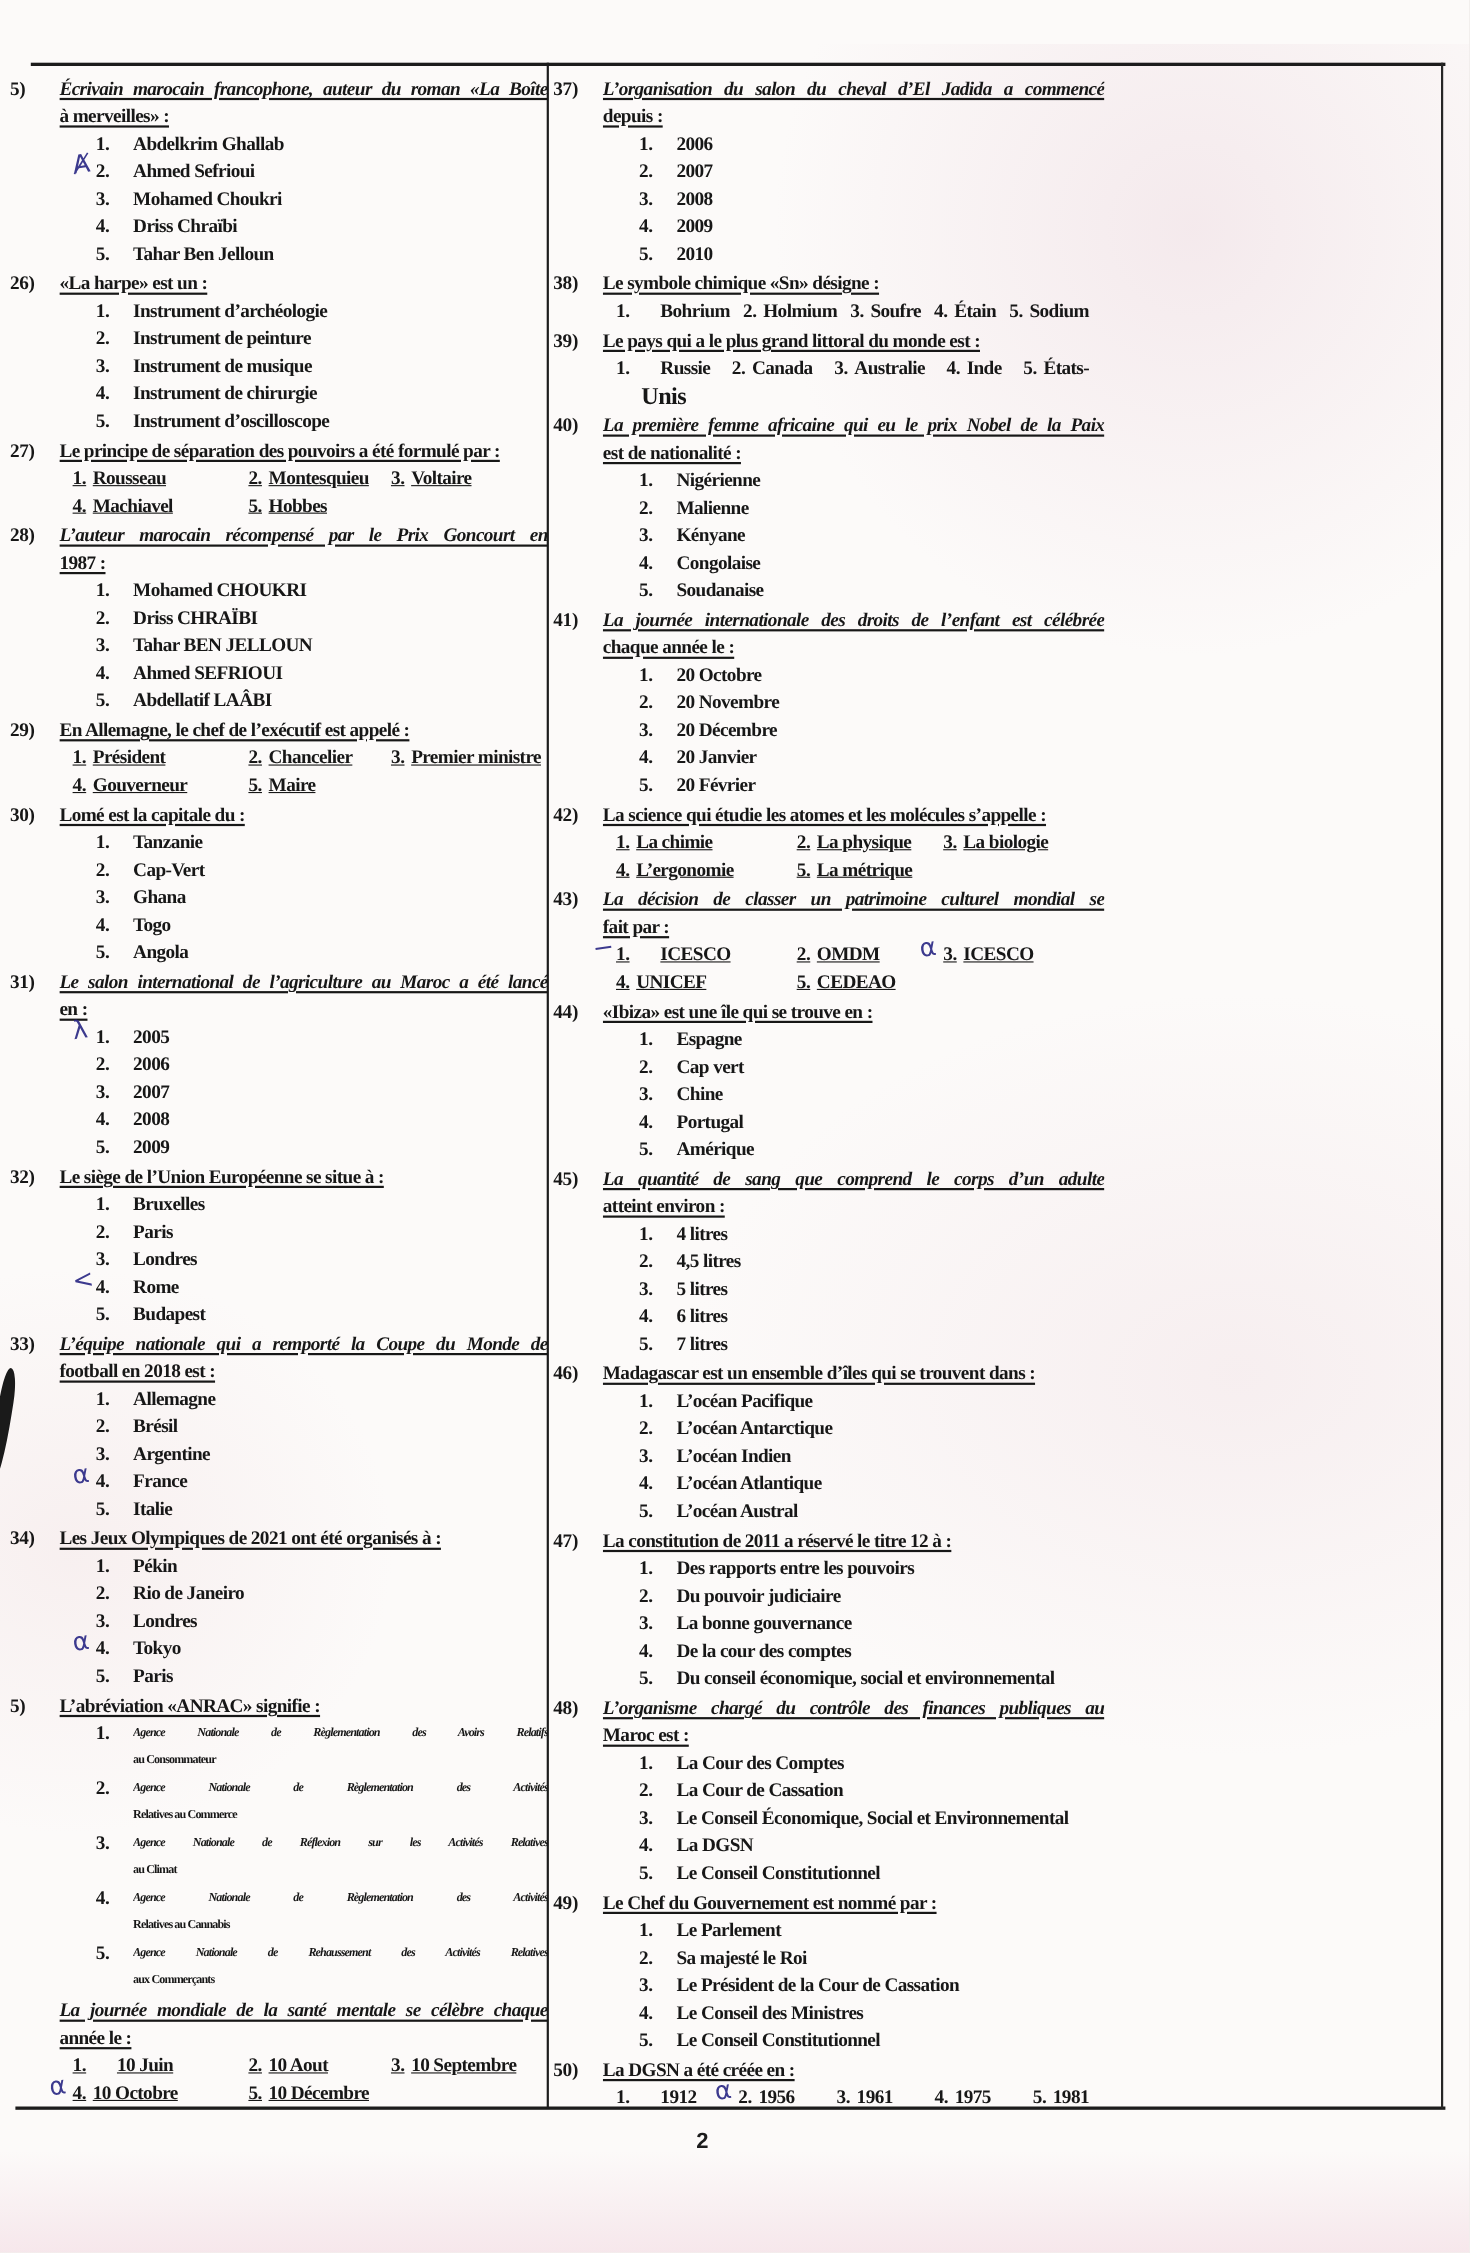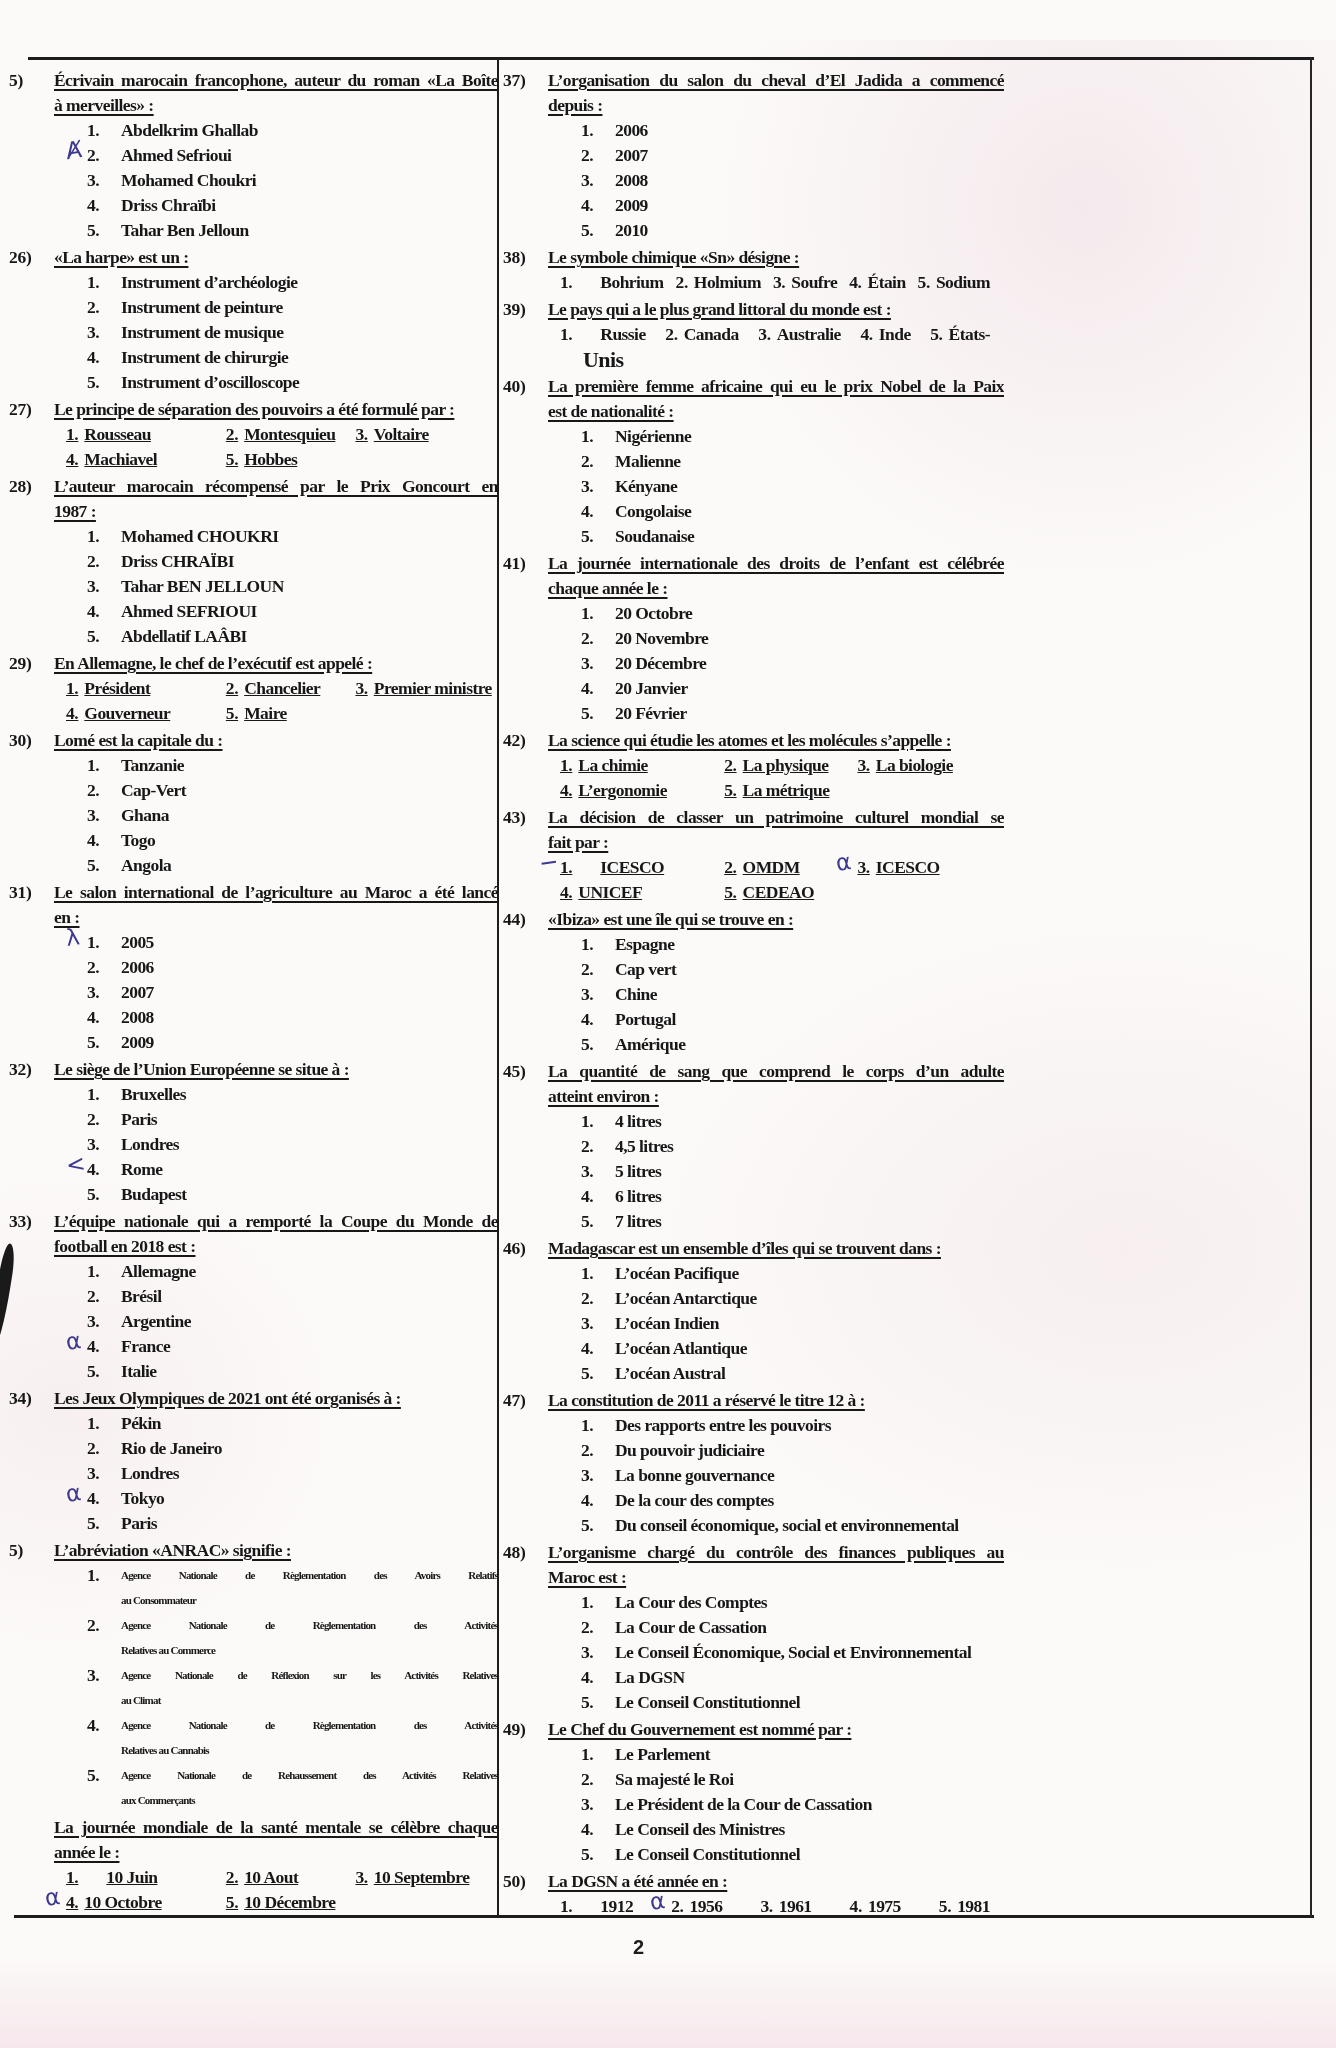--- a/index.html
+++ b/index.html
@@ -22,21 +22,21 @@
   #col-divider{left:497px;top:57px;width:2px;height:1860px;}
   #border-right{left:1310px;top:57px;width:2px;height:1860px;background:#262626;}
 
   .col{position:absolute;top:68px;}
   #col-left{left:8px;width:490px;}
   #col-right{left:502px;width:502px;}
 
   .question{display:grid;grid-template-columns:46px 1fr;margin-bottom:2px;}
   .qnum{font-weight:700;font-size:17.5px;line-height:25px;letter-spacing:-.3px;padding-left:1px;}
   .tline{font-size:17.5px;line-height:25px;letter-spacing:-.55px;white-space:nowrap;overflow:hidden;font-weight:700;}
-  .jline{text-align:justify;text-align-last:justify;}
+  .jline{text-align:justify;text-align-last:justify;font-style:italic;}
   .qtitle .tline{text-decoration:underline;text-decoration-thickness:2px;text-underline-offset:3px;}
   .opts-list{margin-left:33px;}
   .opt{position:relative;}
   .opts-list .opt{display:grid;grid-template-columns:34px 1fr;}
   .onum{font-weight:700;font-size:17.5px;line-height:25px;letter-spacing:-.4px;}
   .otext.small .tline{font-size:11px;letter-spacing:-.8px;}
   .orow{margin-left:12px;display:grid;grid-template-columns:37% 30% 33%;}
   .orow .opt{white-space:nowrap;text-decoration:underline;}
   .row5{display:flex;justify-content:space-between;margin-left:12px;padding-right:14px;text-align:center;}
   .orow .onum,.row5 .onum{margin-right:6px;}
@@ -920,21 +920,21 @@
                 <div class="tline">Le Conseil Constitutionnel</div>
               </span>
             </div>
           </div>
         </div>
       </div>
       <div class="question">
         <div class="qnum">50)</div>
         <div class="qbody">
           <div class="qtitle">
-            <div class="tline">La DGSN a été année en :</div>
+            <div class="tline">La DGSN a été créée en :</div>
           </div>
           <div class="row5">
             <span class="opt opt-wide"><span class="onum">1.</span><span class="otext">1912</span></span>
             <span class="opt"><span class="mark">α</span><span class="onum">2.</span><span class="otext">1956</span></span>
             <span class="opt"><span class="onum">3.</span><span class="otext">1961</span></span>
             <span class="opt"><span class="onum">4.</span><span class="otext">1975</span></span>
             <span class="opt"><span class="onum">5.</span><span class="otext">1981</span></span>
           </div>
         </div>
       </div>

